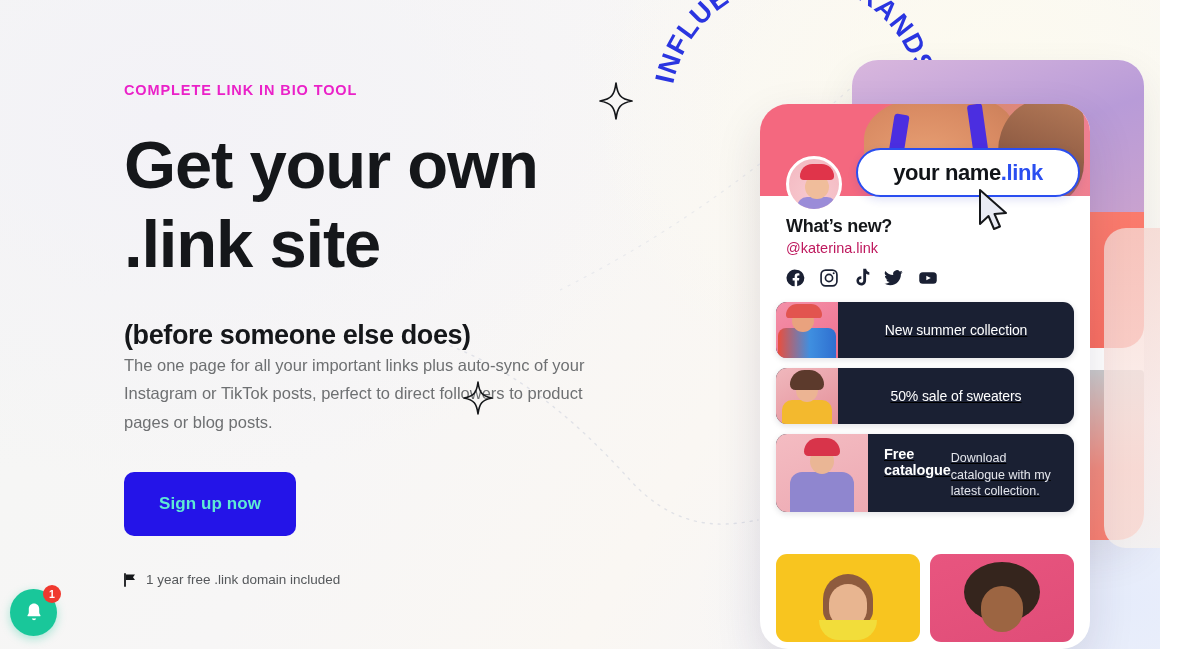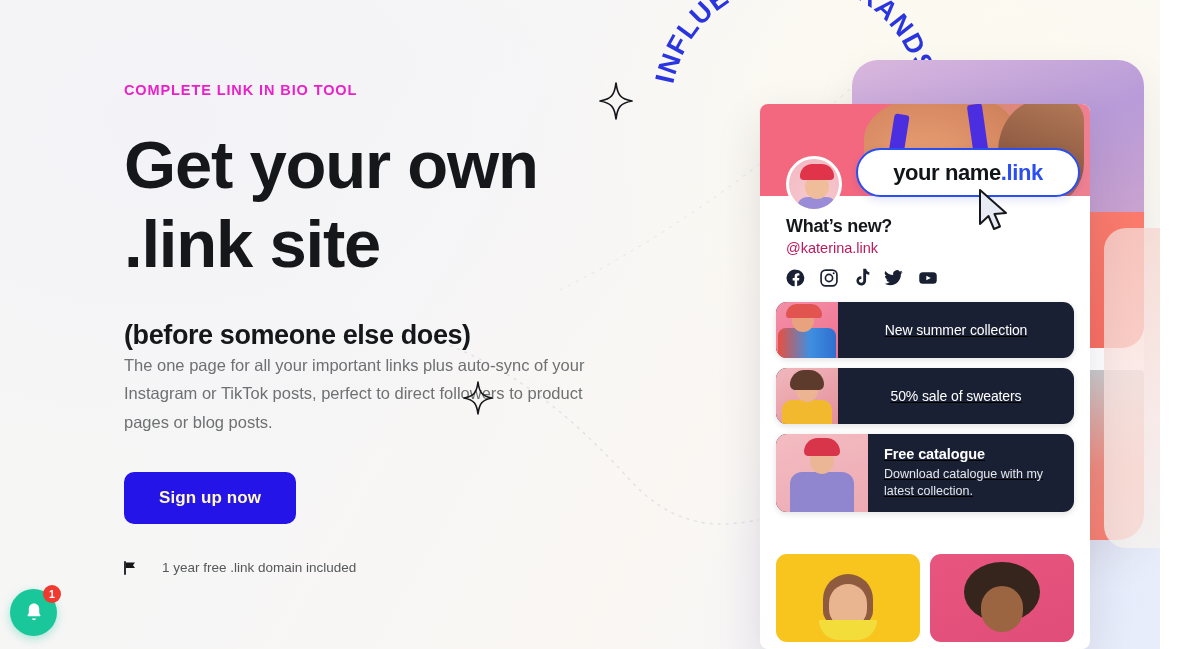--- a/index.html
+++ b/index.html
@@ -48,27 +48,27 @@
     margin-top: 37px;
     font-size: 27px; font-weight: bold; color: #15171a;
     letter-spacing: -.4px;
   }
   .body-copy {
     width: 492px;
     font-size: 16.5px; line-height: 1.72; color: #6e7072;
   }
   .cta {
     display: inline-block; margin-top: 36px;
-    background: #2414e8; color: #fef9c3;
+    background: #2414e8; color: #5eead4;
     font-size: 17px; font-weight: bold;
-    padding: 16px 35px; border: none; border-radius: 10px;
+    padding: 22px 35px; border: none; border-radius: 10px;
     cursor: pointer; letter-spacing: .1px;
   }
   .footnote {
-    display: flex; align-items: center; gap: 25px;
+    display: flex; align-items: center; gap: 9px;
     margin-top: 36px; font-size: 13.5px; color: #55585b;
   }
   .flag-icon { display: block; }
 
   
   .sparkle { position: absolute; pointer-events: none; }
   .sparkle-1 { left: 598px; top: 82px; }
   .sparkle-2 { left: 462px; top: 381px; }
 
   
@@ -114,21 +114,21 @@
     border-radius: 22px;
     background: linear-gradient(180deg, #f6d7d1 0%, #fbeae6 60%, #f6f2ef 100%);
     opacity: .8;
   }
 
   
   .phone {
     position: absolute; left: 760px; top: 104px;
     width: 330px; height: 545px;
     background: #ffffff;
-    border-radius: 8px;
+    border-radius: 28px;
     box-shadow: 0 18px 46px rgba(50,30,70,.13);
     overflow: hidden;
   }
   .cover {
     position: relative; height: 92px; width: 100%;
     background: linear-gradient(90deg, #f4687f 0%, #f4687f 36%, #e88a6a 52%, #d98a74 70%, #ef7f92 100%);
     overflow: hidden;
   }
   .cover .skin {
     position: absolute; left: 104px; top: -6px; width: 150px; height: 104px;
@@ -221,21 +221,21 @@
 
   .t2 .f { position:absolute; left:20px; top:10px; width:22px; height:24px; background:#ecb493; border-radius:50%; }
   .t2 .h { position:absolute; left:14px; top:2px; width:34px; height:20px; background:#5c3a2c; border-radius:16px 16px 6px 6px; }
   .t2 .b { position:absolute; left:6px; top:32px; width:50px; height:28px; background:#f3b92e; border-radius:10px 10px 0 0; }
 
   .t3 .f { position:absolute; left:34px; top:14px; width:24px; height:26px; background:#eab695; border-radius:50%; }
   .t3 .h { position:absolute; left:28px; top:4px; width:36px; height:18px; background:#d8344a; border-radius:16px 16px 5px 5px; }
   .t3 .b { position:absolute; left:14px; top:38px; width:64px; height:40px; background:#8f86cf; border-radius:12px 12px 0 0; }
 
   .link-body { flex: 1; display: flex; align-items: center; justify-content: center; padding: 0 10px; }
-  .link-body.left { justify-content: flex-start; flex-direction: column; align-items: flex-start; padding-left: 16px; }
+  .link-body.left { justify-content: flex-start; flex-direction: row; align-items: flex-start; padding-left: 16px; }
   .link-title { color: #fff; font-size: 14px; letter-spacing: -.1px; }
   .link-title.bold { font-weight: bold; font-size: 14.5px; }
   .link-sub { color: #e4e6ec; font-size: 12.5px; line-height: 1.35; margin-top: 4px; }
 
   .tiles { position: absolute; left: 16px; top: 450px; width: 298px; display: flex; gap: 10px; }
   .tile { flex: 1; height: 88px; border-radius: 11px; overflow: hidden; position: relative; cursor: pointer; }
   .tile-yellow { background: #f8c51f; }
   .tile-pink { background: linear-gradient(160deg, #e8557f 0%, #e04d78 100%); }
   .tile-yellow .head { position:absolute; left:50%; top:20px; transform:translateX(-50%); width:50px; height:52px; background:#8e5b3e; border-radius:26px 26px 16px 16px; }
   .tile-yellow .face { position:absolute; left:50%; top:30px; transform:translateX(-50%); width:38px; height:44px; background:#e8b590; border-radius:20px; }

